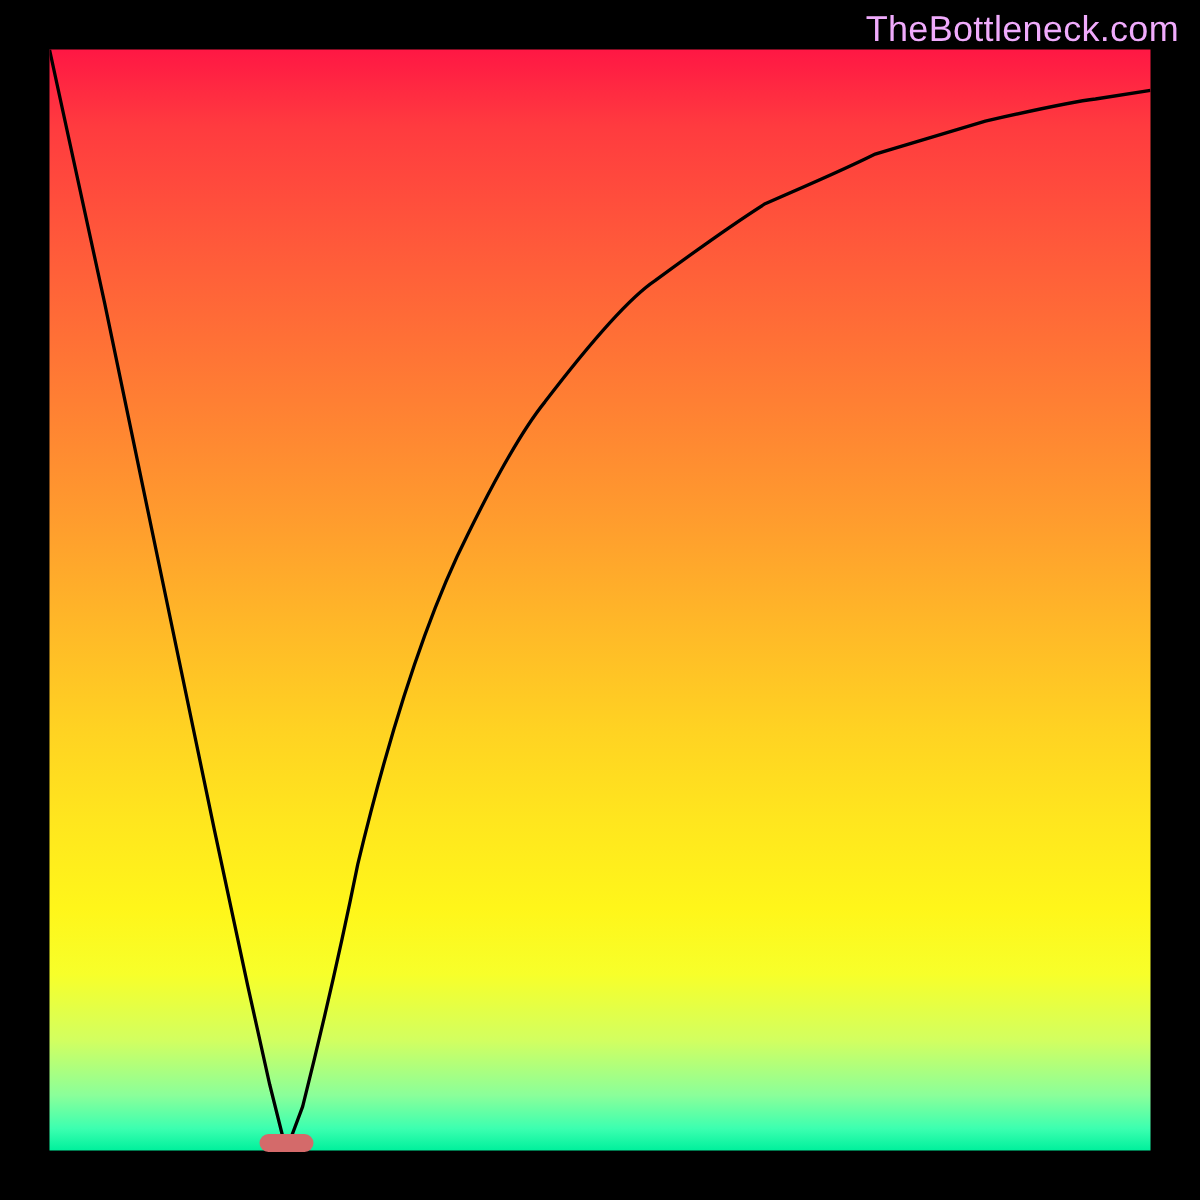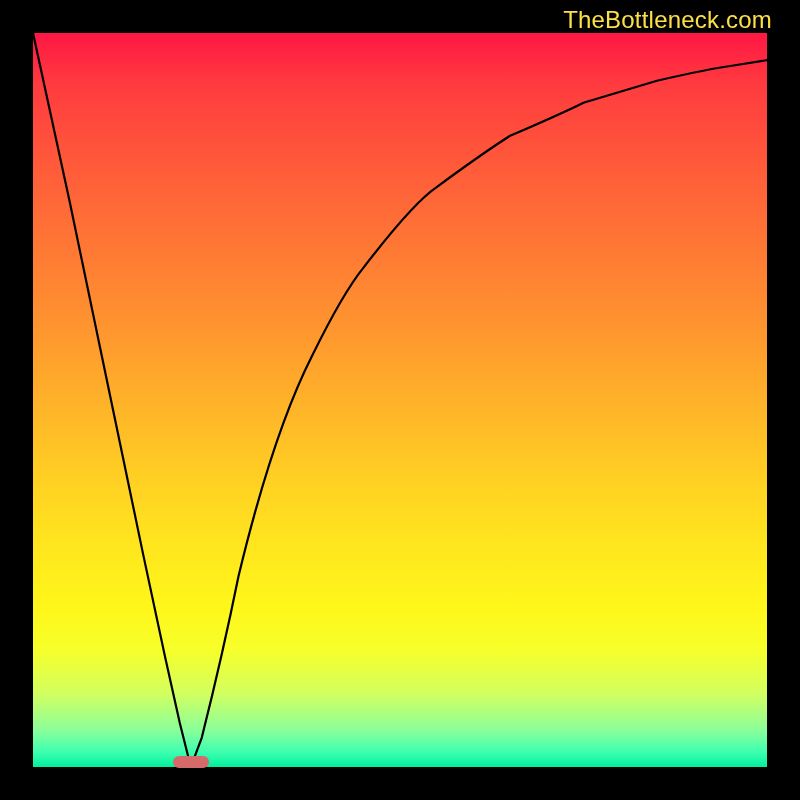--- a/index.html
+++ b/index.html
@@ -51,22 +51,22 @@
   .marker {
     position: absolute;
     height: 12px;
     border-radius: 6px;
     background: #d46a6a;
     bottom: -1px;
   }
   .watermark {
     position: absolute;
     top: 6px;
-    right: 28px;
-    color: #fde047;
+    right: 14px;
+    color: #f0abfc;
     font-size: 24px;
     font-weight: 500;
     letter-spacing: 0.2px;
   }
 </style>
 </head>
 <body>
 
 <div class="frame">
 

